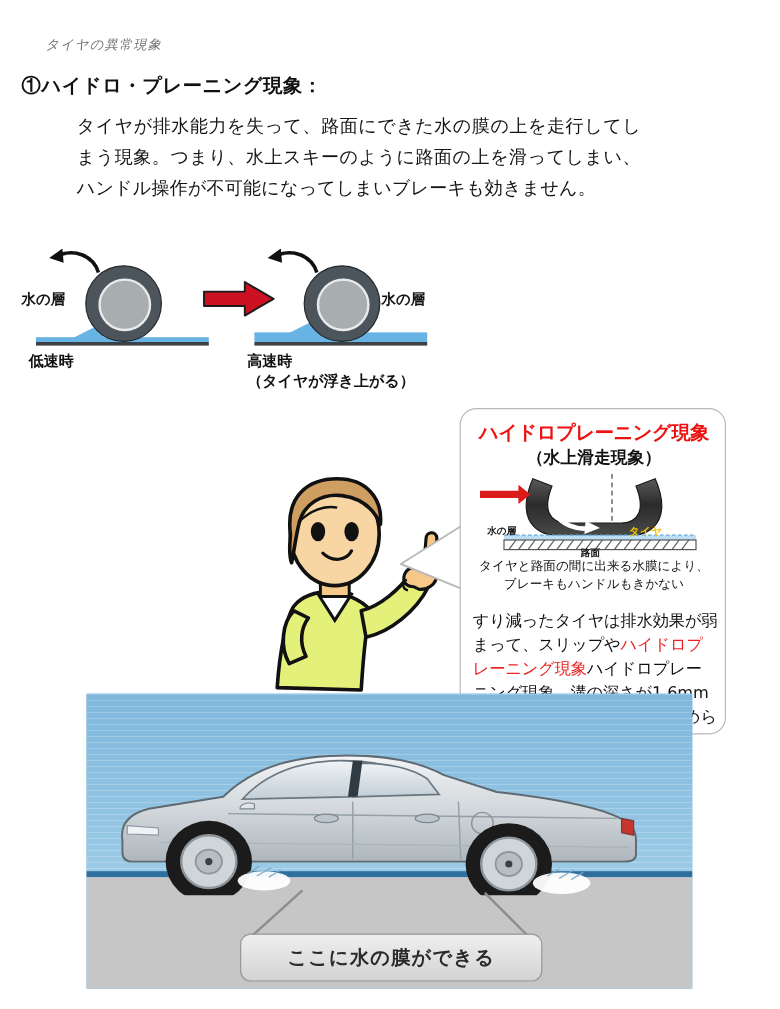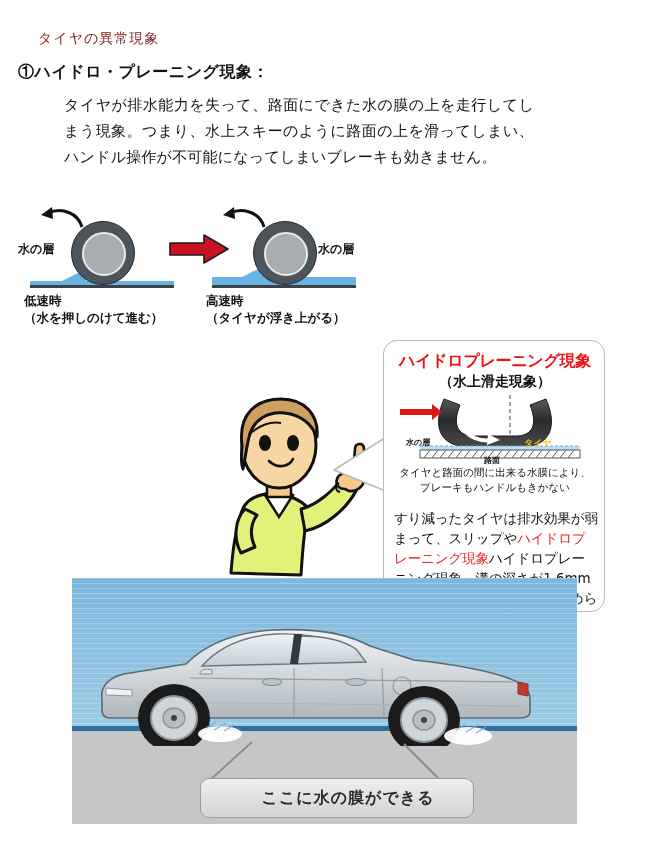--- a/index.html
+++ b/index.html
@@ -8,22 +8,23 @@
     background:#ffffff;
     font-family:"DejaVu Sans","Liberation Sans",sans-serif;
     position:relative;overflow:hidden;
     color:#111;
   }
   .page{position:relative;width:650px;height:841px;}
 
   
   .doc-title{
     position:absolute;left:38px;top:30px;
-    font-size:14px;letter-spacing:1px;color:#7f1d1d;
+    font-size:11px;letter-spacing:1px;color:#737373;
     font-family:"DejaVu Serif","Liberation Serif",serif;
+    font-style:italic;
   }
   .section-head{
     position:absolute;left:18px;top:62px;
     font-size:16px;font-weight:bold;letter-spacing:.5px;color:#111;
     font-family:"DejaVu Serif","Liberation Serif",serif;
     text-align:right;
   }
   .body-copy{
     position:absolute;left:64px;top:93px;width:470px;
     font-size:15px;line-height:1.72;letter-spacing:.2px;color:#141414;
@@ -124,21 +125,21 @@
       repeating-linear-gradient(to bottom,rgba(255,255,255,.22) 0 1px,rgba(255,255,255,0) 1px 5px),
       linear-gradient(to bottom,#7fb7dc,#9ccbe6);
   }
   .photo-waterline{position:absolute;left:0;top:148px;width:100%;height:5px;background:#2f6f9e;}
   .photo-road{position:absolute;left:0;top:153px;width:100%;height:93px;background:#c6c6c6;}
   .photo-caption{
     position:absolute;left:128px;top:200px;width:250px;height:38px;
     border:1.4px solid #9a9a9a;border-radius:9px;
     background:linear-gradient(to bottom,#efefef,#d3d3d3);
     display:flex;align-items:center;justify-content:center;
-    font-size:16px;font-weight:bold;color:#2a2a2a;letter-spacing:1px;padding-left:22px;
+    font-size:16px;font-weight:bold;color:#2a2a2a;letter-spacing:1px;
   }
   .caption-stem{position:absolute;left:120px;top:160px;width:270px;height:48px;}
   .car{position:absolute;left:22px;top:38px;width:450px;height:130px;}
 </style>
 </head>
 <body>
 
 <div class="page">
 
   <div class="doc-title">タイヤの異常現象</div>
@@ -154,21 +155,20 @@
         <path d="M44 20 C40 6 24 0 10 6" stroke="#111" stroke-width="3" fill="none"></path>
         <path d="M14 0 L3 8 L15 12 Z" fill="#111"></path>
       </svg>
       <div class="water-label left">水の層</div>
       <div class="water-wedge"></div>
       <div class="water-layer"></div>
       <div class="road-line"></div>
       <div class="wheel"></div>
       <div class="tire-caption">
         <div>低速時</div>
-        <div>（水を押しのけて進む）</div>
       </div>
     </div>
 
     <div class="tire-unit high">
       <svg class="spin-arrow" viewBox="0 0 48 26">
         <path d="M44 20 C40 6 24 0 10 6" stroke="#111" stroke-width="3" fill="none"></path>
         <path d="M14 0 L3 8 L15 12 Z" fill="#111"></path>
       </svg>
       <div class="water-label right">水の層</div>
       <div class="water-wedge"></div>

